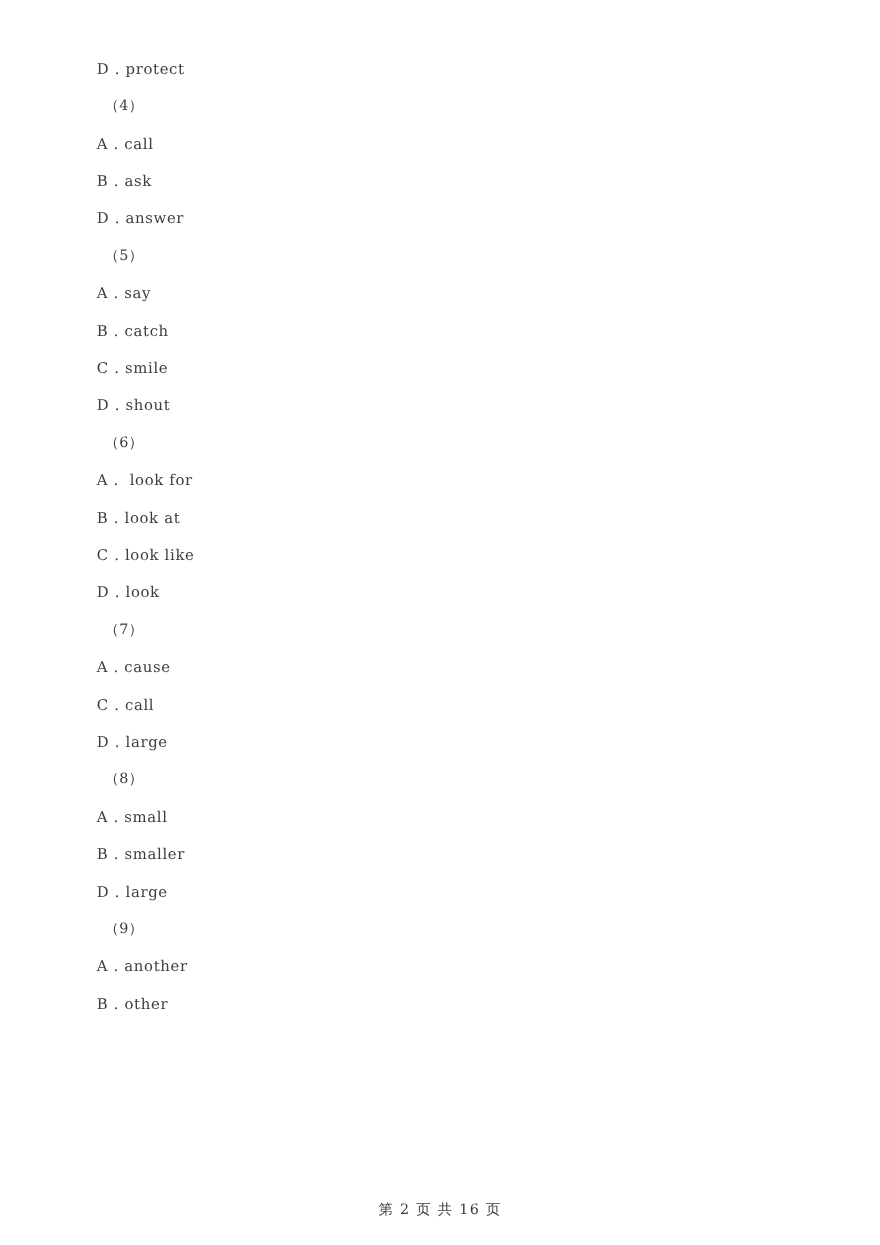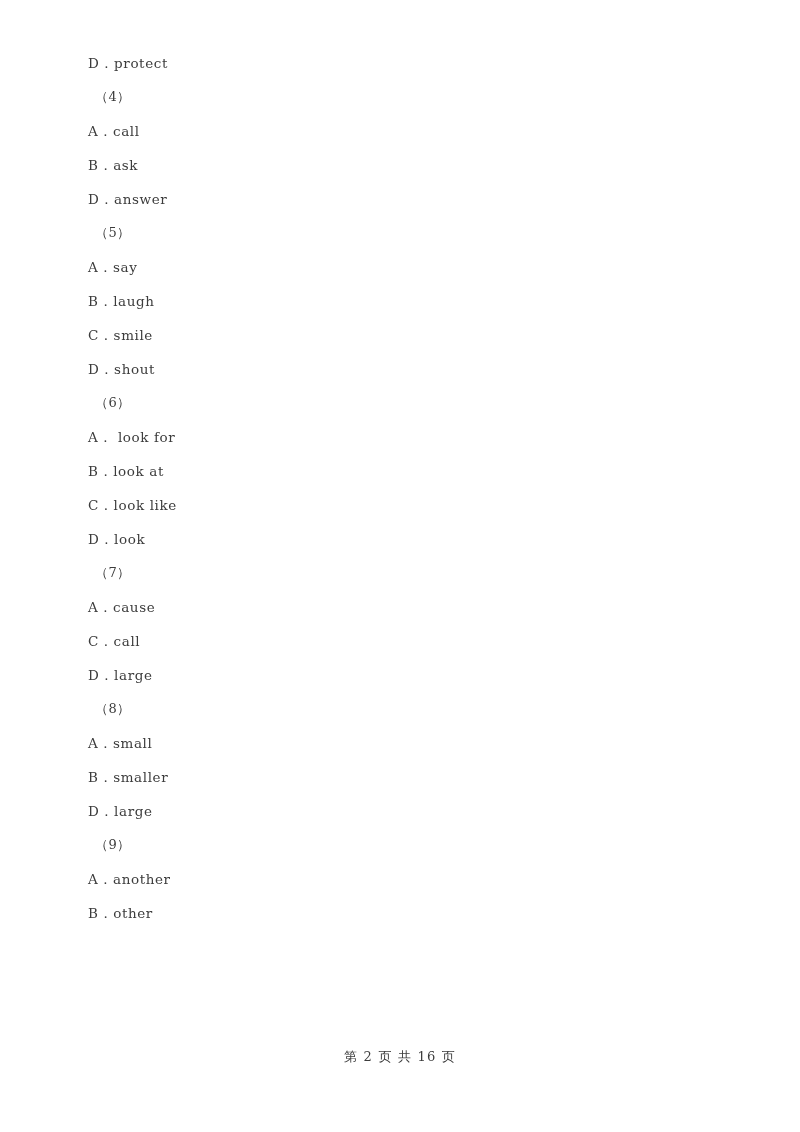--- a/index.html
+++ b/index.html
@@ -45,21 +45,21 @@
     letter-spacing: 0.4px;
   }
 
   .line.option {
     padding-left: 0px;
   }
 
   .footer {
     position: absolute;
     left: 0;
-    top: 1048px;
+    top: 1091px;
     width: 800px;
     text-align: center;
     font-size: 13px;
     letter-spacing: 1.2px;
     color: #3c3c3c;
     font-family: "DejaVu Serif", "Liberation Serif", serif;
     white-space: pre;
   }
 </style>
 </head>
@@ -69,21 +69,21 @@
 
   <div class="content">
 
   <div class="line option">D . protect</div>
       <div class="line qnum">（4）</div>
       <div class="line option">A . call</div>
       <div class="line option">B . ask</div>
       <div class="line option">D . answer</div>
       <div class="line qnum">（5）</div>
       <div class="line option">A . say</div>
-      <div class="line option">B . laugh</div>
+      <div class="line option">B . catch</div>
       <div class="line option">C . smile</div>
       <div class="line option">D . shout</div>
       <div class="line qnum">（6）</div>
       <div class="line option">A .  look for</div>
       <div class="line option">B . look at</div>
       <div class="line option">C . look like</div>
       <div class="line option">D . look</div>
       <div class="line qnum">（7）</div>
       <div class="line option">A . cause</div>
       <div class="line option">C . call</div>

